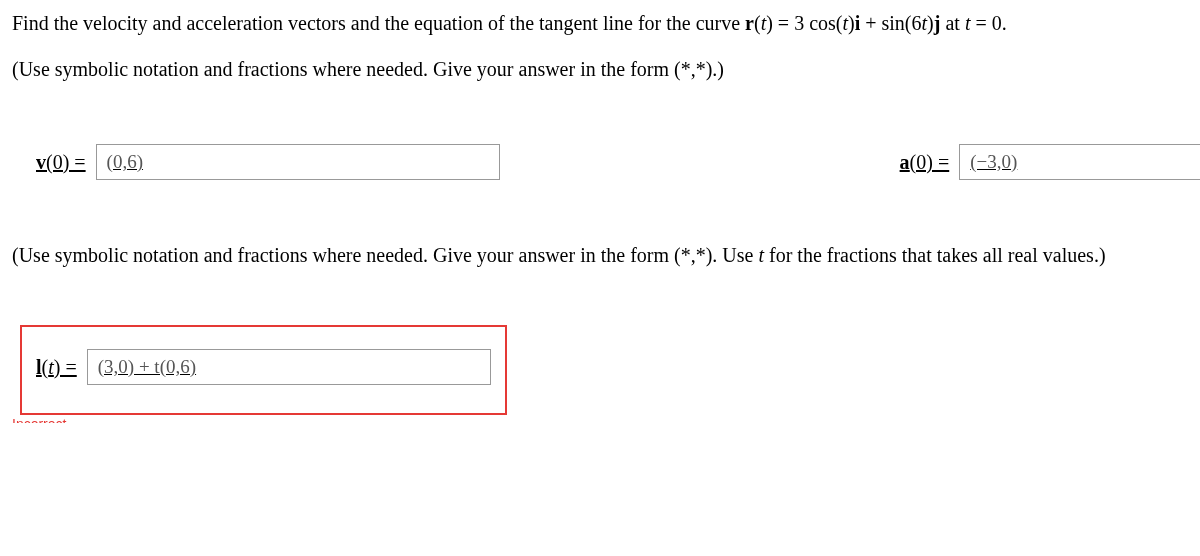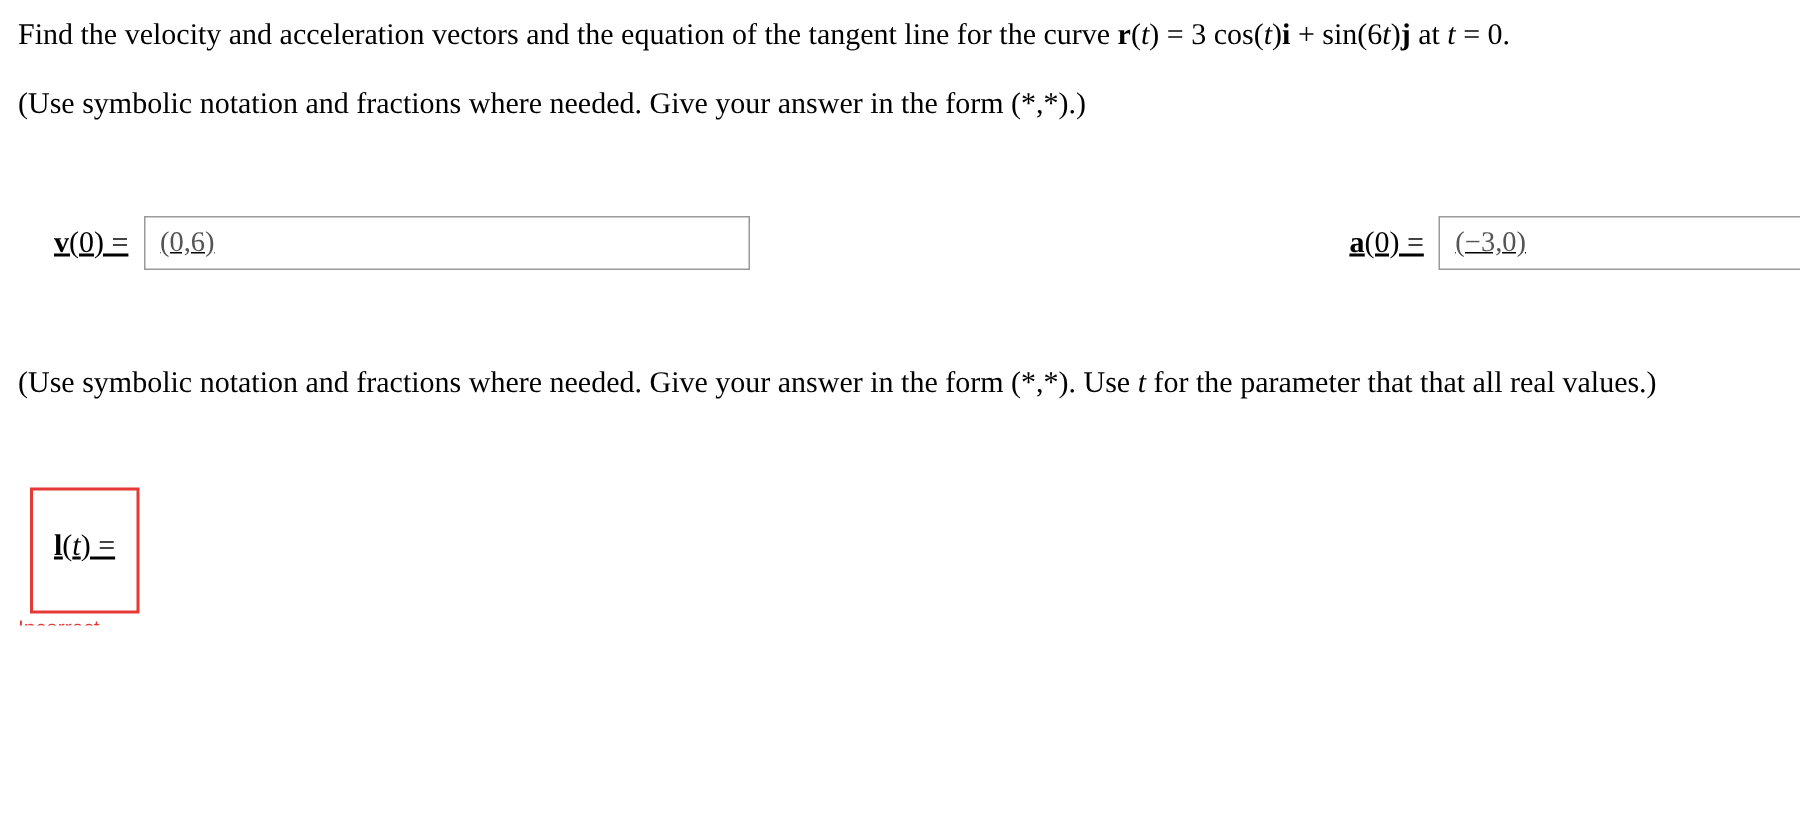--- a/index.html
+++ b/index.html
@@ -96,23 +96,24 @@
     <span class="answer-label"><b>v</b><span>(0) =</span></span>
     <input class="answer-input" type="text" value="(0,6)" style="">
   </div>
   <div class="answer-group">
     <span class="answer-label"><b>a</b><span>(0) =</span></span>
     <input class="answer-input short" type="text" value="(−3,0)" style="">
   </div>
 </div>
 
 <div class="instruction2">
-  <span>(Use symbolic notation and fractions where needed. Give your answer in the form (*,*). Use </span><span class="italic">t</span><span> for the parameter that that all real values.)</span>
+  <span>(Use symbolic notation and fractions where needed. Give your answer in the form (*,*). Use </span><span class="italic">t</span><span> for the fractions that takes all real values.)</span>
 </div>
 
 <div class="wrap-row">
   <div class="incorrect-wrap">
     <div class="answer-group">
       <span class="answer-label"><b>l</b><span>(</span><span class="italic">t</span><span>) =</span></span>
+      <input class="answer-input" type="text" value="(3,0) + t(0,6)" style="">
     </div>
   </div>
   <div class="incorrect-label">Incorrect</div>
 </div>
 
 </body></html>

